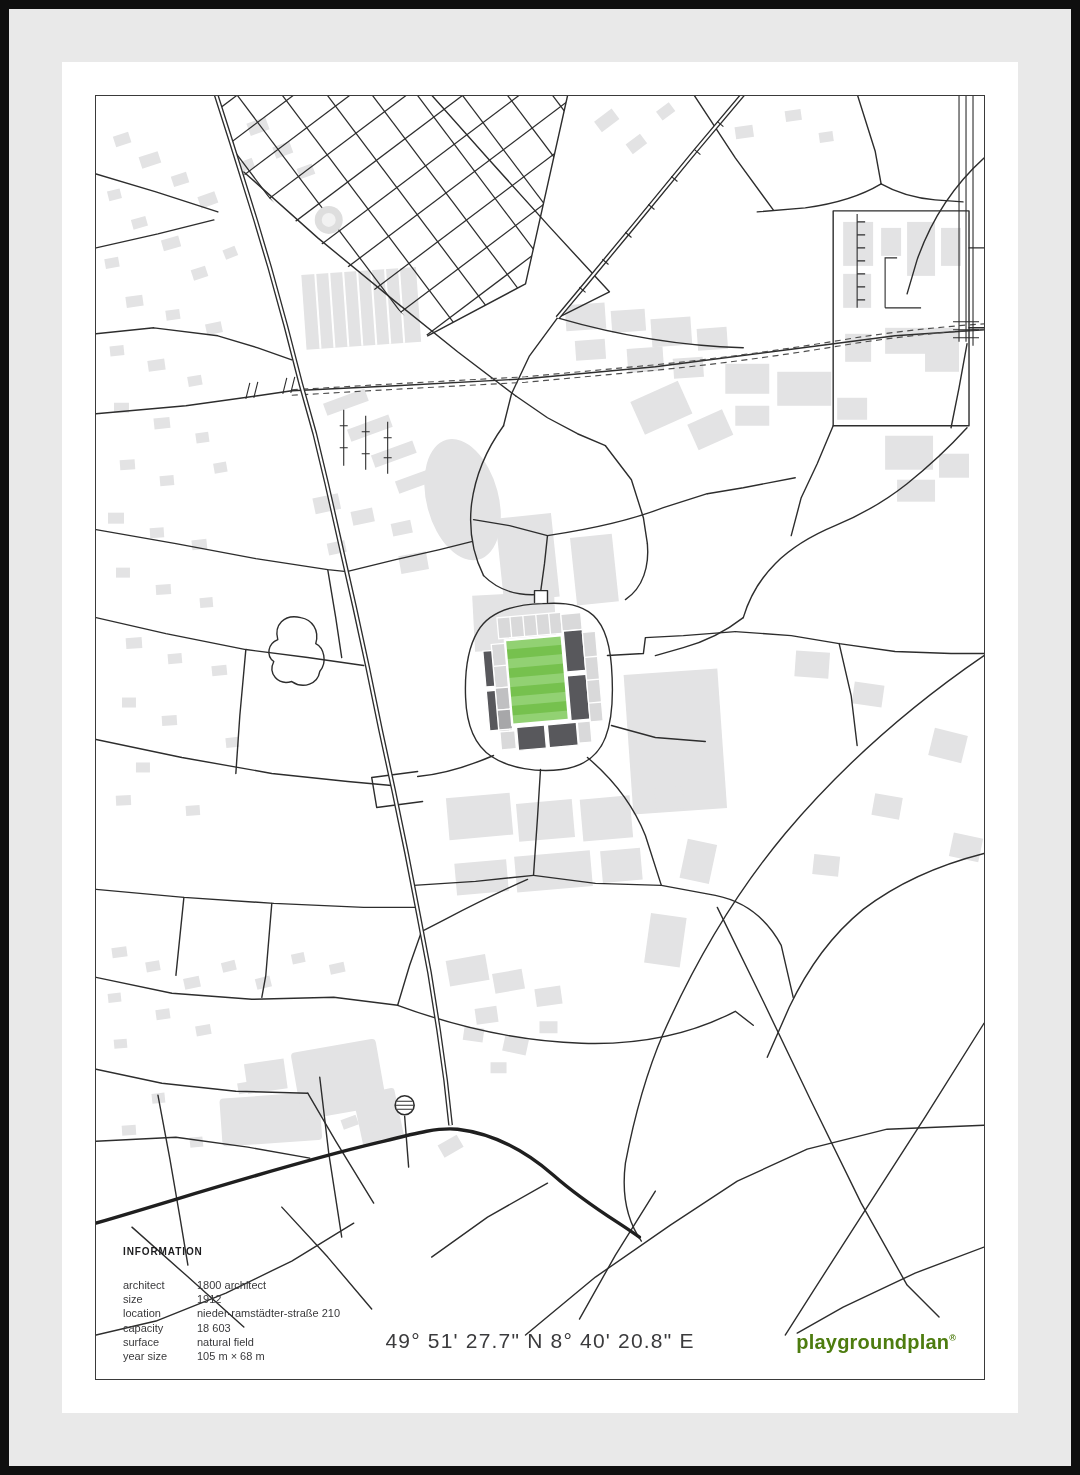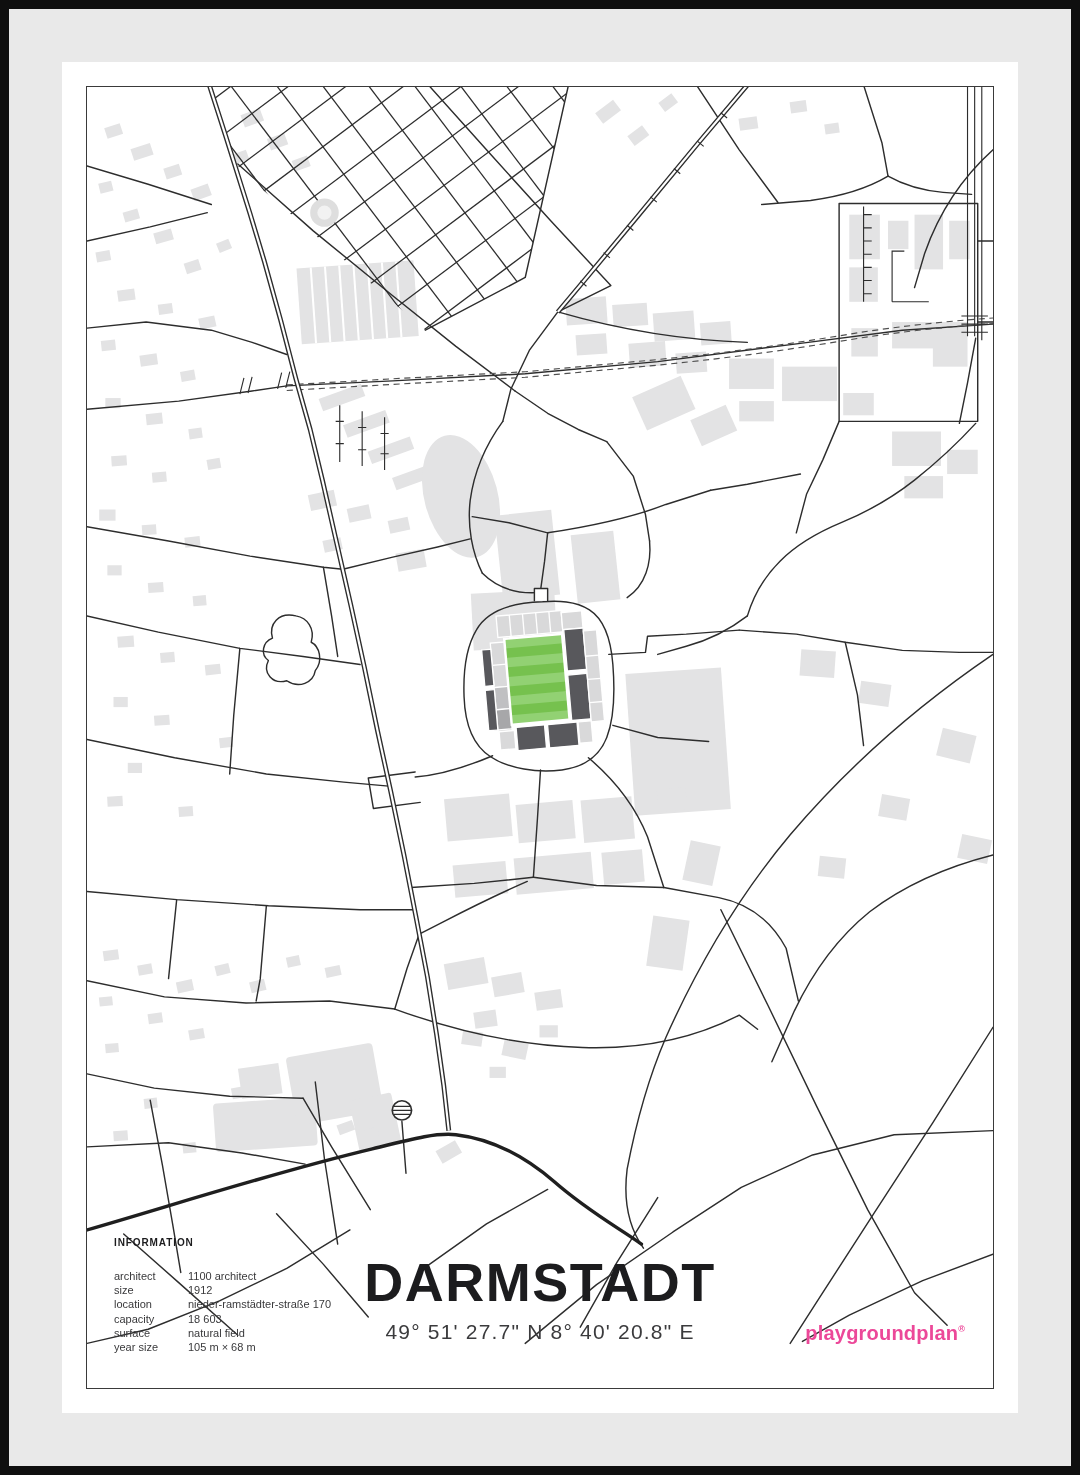--- a/index.html
+++ b/index.html
@@ -4,21 +4,21 @@
 <style>
   :root{
     --frame:#0f0f0f; --mat-gray:#e9e9e9; --mat-white:#ffffff; --map-border:#3a3a3a;
     --road:#2d2d2d; --building:#e3e3e4; --pitch-green:#76c14e; --pitch-green-light:#92d173;
     --stand-dark:#58585c; --stand-light:#d9d9da; --text-dark:#1c1c1e; --text-mid:#3b3b3d;
   }
   *{box-sizing:border-box}
   html,body{margin:0;padding:0;background:var(--mat-gray)}
   .frame{width:1080px;height:1475px;background:var(--frame);padding:9px}
   .mat-outer{width:100%;height:100%;background:var(--mat-gray);padding:53px}
-  .mat-inner{width:100%;height:100%;background:var(--mat-white);padding:24px}
+  .mat-inner{width:100%;height:100%;background:var(--mat-white);padding:33px}
   .poster{position:relative;width:100%;height:100%;background:#fff;border:1.5px solid var(--map-border);overflow:hidden;
           font-family:"Liberation Sans","DejaVu Sans",sans-serif}
   svg.map{position:absolute;left:0;top:0;width:100%;height:100%}
 
   
   .rd{stroke:var(--road);stroke-width:1.4;fill:none;stroke-linecap:round;stroke-linejoin:round}
   .rdthin{stroke:var(--road);stroke-width:1.1;fill:none}
   .casing{stroke:var(--road);stroke-width:4.8;fill:none;stroke-linejoin:round}
   .inner{stroke:#fff;stroke-width:2.1;fill:none;stroke-linejoin:round}
   .hwy{stroke:#1f1f1f;stroke-width:3.4;fill:none;stroke-linecap:round;stroke-linejoin:round}
@@ -30,21 +30,21 @@
   .white-fill{fill:#fff}
 
   
   .info{position:absolute;left:27px;top:1150px;width:270px;color:var(--text-mid)}
   .info-heading{font-weight:bold;font-size:10px;letter-spacing:.9px;color:var(--text-dark);margin-bottom:21px}
   .info-row{display:flex;font-size:11px;line-height:14.2px;color:#39393b}
   .info-label{width:74px;flex:none}
   .title{position:absolute;left:0;right:0;top:1164px;text-align:center;font-weight:bold;font-size:54px;
          letter-spacing:1.5px;color:var(--text-dark)}
   .coords{position:absolute;left:0;right:0;top:1233px;text-align:center;font-size:21px;letter-spacing:1.2px;color:var(--text-mid)}
-  .brand{position:absolute;right:28px;top:1235px;font-size:20px;font-weight:bold;letter-spacing:.2px;color:#ec4899}
+  .brand{position:absolute;right:28px;top:1235px;font-size:20px;font-weight:bold;letter-spacing:.2px;color:#4d7c0f}
   .brand sup{font-size:9px;vertical-align:super}
 </style>
 </head>
 <body>
 
 <div class="frame">
  <div class="mat-outer">
   <div class="mat-inner">
    <div class="poster">
 
@@ -411,44 +411,43 @@
             <rect x="413" y="542" width="57" height="85" fill="none" stroke="#fff" stroke-width="2.4"></rect>
           </g>
         </g>
       </g>
     </svg>
 
     <div class="info">
       <div class="info-heading">INFORMATION</div>
       <div class="info-row">
         <span class="info-label">architect</span>
-        <span class="info-value">1100 architect</span>
+        <span class="info-value">1800 architect</span>
       </div>
       <div class="info-row">
         <span class="info-label">size</span>
         <span class="info-value">1912</span>
       </div>
       <div class="info-row">
         <span class="info-label">location</span>
-        <span class="info-value">nieder-ramstädter-straße 170</span>
+        <span class="info-value">nieder-ramstädter-straße 210</span>
       </div>
       <div class="info-row">
         <span class="info-label">capacity</span>
         <span class="info-value">18 603</span>
       </div>
       <div class="info-row">
         <span class="info-label">surface</span>
         <span class="info-value">natural field</span>
       </div>
       <div class="info-row">
         <span class="info-label">year size</span>
         <span class="info-value">105 m × 68 m</span>
       </div>
     </div>
 
-    <div class="title">DARMSTADT</div>
     <div class="coords">49° 51' 27.7" N  8° 40' 20.8" E</div>
     <div class="brand"><span>playgroundplan</span><sup>®</sup></div>
 
    </div>
   </div>
  </div>
 </div>
 
 </body></html>

